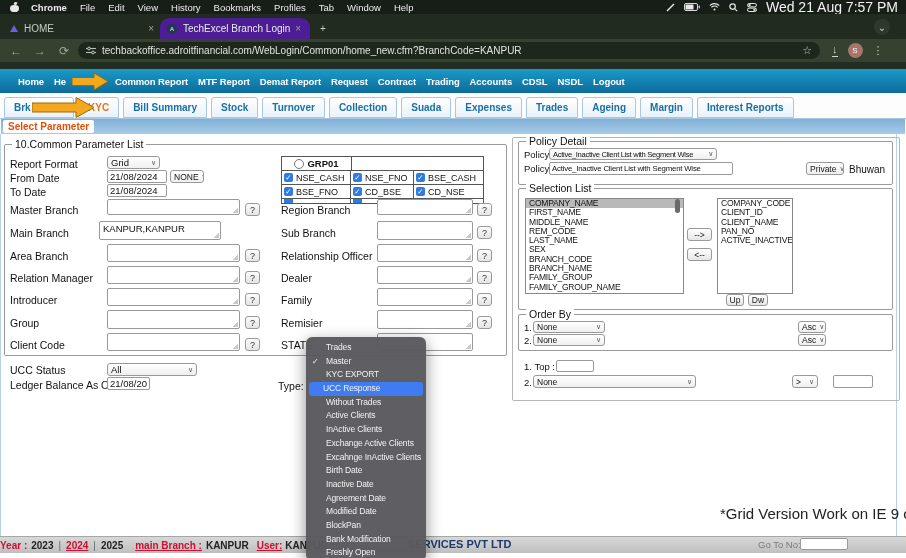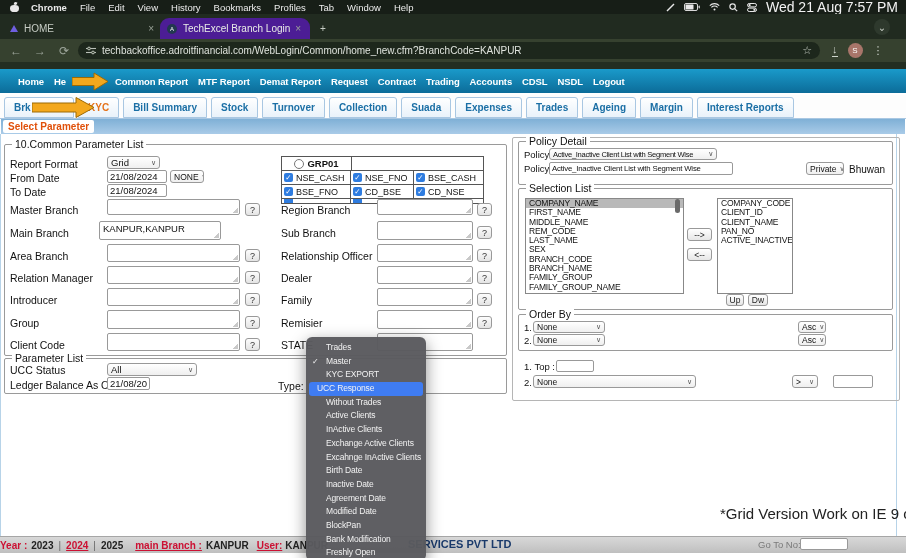--- a/index.html
+++ b/index.html
@@ -105,21 +105,21 @@
   #footer .sep{color:#666;margin:0 5px}
   #company{position:absolute;left:408px;top:538px;font-size:11px;font-weight:bold;color:#1a3a6b;z-index:11;white-space:nowrap}
   #goto{position:absolute;left:758px;top:539px;font-size:9.5px;color:#7a7a7a;z-index:12}
   #gotoinp{position:absolute;left:800px;top:538px;width:48px;height:12px;z-index:12}
   
   #menu{position:absolute;left:306px;top:337px;width:120px;height:224px;background:rgba(90,90,94,0.97);
         border-radius:6px;box-shadow:0 5px 16px rgba(0,0,0,0.45);padding-top:4px;box-sizing:border-box;z-index:50}
   #menu .mi{height:13.7px;line-height:13.7px;font-size:8.5px;letter-spacing:-0.15px;color:#f2f2f2;
             padding-left:20px;position:relative;white-space:nowrap;overflow:hidden}
   #menu .mi .ck{position:absolute;left:6px;font-size:8px}
-  #menu .mi.hl{background:#3f7cf2;margin:0 3px;border-radius:3px;padding-left:8px}
+  #menu .mi.hl{background:#3f7cf2;margin:0 3px;border-radius:3px;padding-left:14px}
   
   .arrow{z-index:40}
   .note{position:absolute;font-size:15px;color:#222;white-space:nowrap}
 </style>
 </head>
 <body>
 
 <div id="app">
 
   <div id="menubar">
@@ -358,23 +358,20 @@
   <div class="ta" style="left:377px;top:288px;width:96px;height:18px"></div>
   <button class="qb" style="left:477px;top:293px">?</button>
 
   <span class="lbl" style="left:281px;top:317px">Remisier</span>
   <div class="ta" style="left:377px;top:310px;width:96px;height:19px"></div>
   <button class="qb" style="left:477px;top:316px">?</button>
 
   <span class="lbl" style="left:281px;top:339px">STATE</span>
   <div class="ta" style="left:377px;top:333px;width:96px;height:18px"></div>
 
-  <div class="fs" style="left:4px;top:358px;width:501px;height:34px">
-    <b>Parameter List</b>
-  </div>
   <span class="lbl" style="left:10px;top:364px">UCC Status</span>
   <div class="sel" style="left:107px;top:363px;width:90px;height:13px">
     <span>All</span>
       <i>∨</i>
   </div>
   <span class="lbl" style="left:10px;top:379px">Ledger Balance As On</span>
   <input class="inp" style="left: 107px; top: 377px; width: 43px; height: 13px;" value="21/08/202">
   <span class="lbl" style="left:278px;top:380px">Type:</span>
 
   <div class="fs" style="left:512px;top:137px;width:386px;height:262px;border-color:#b5b5b5"></div>

